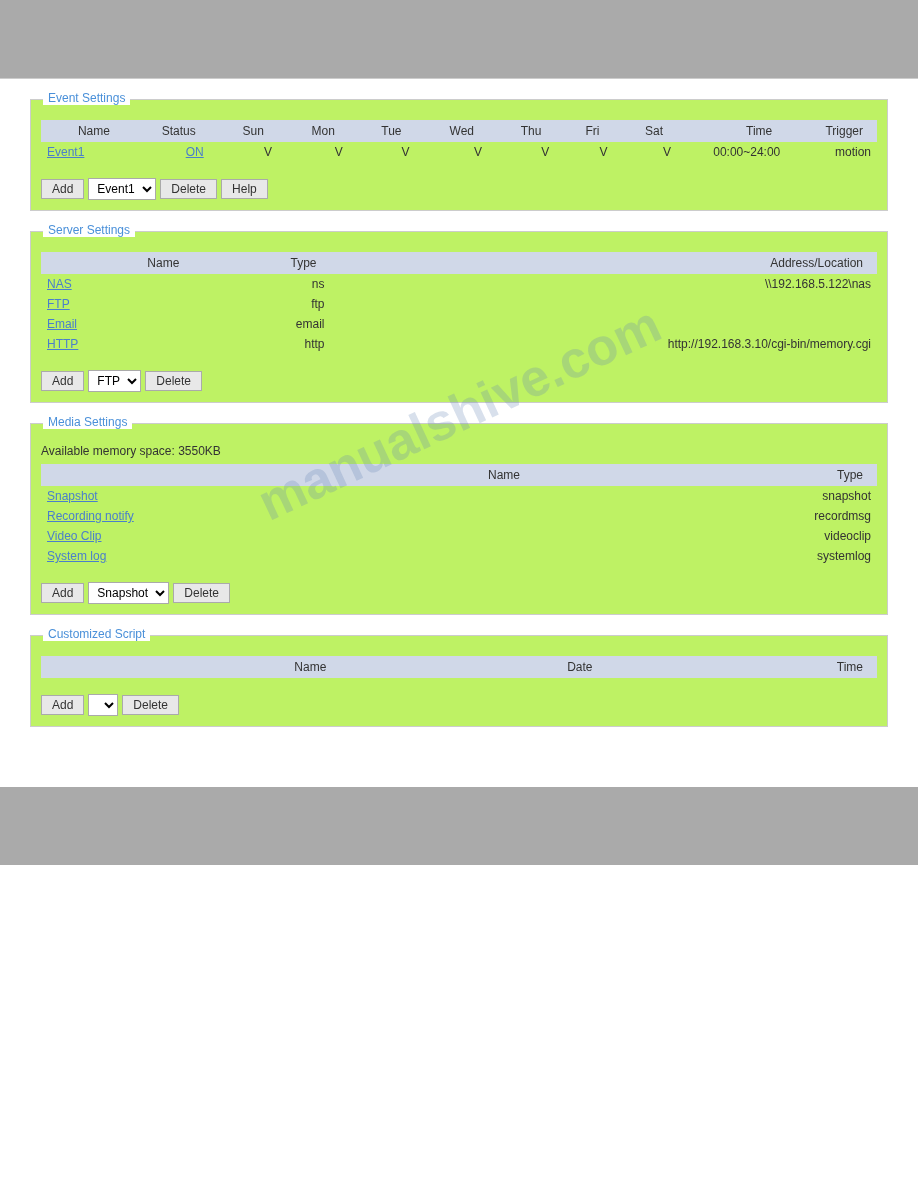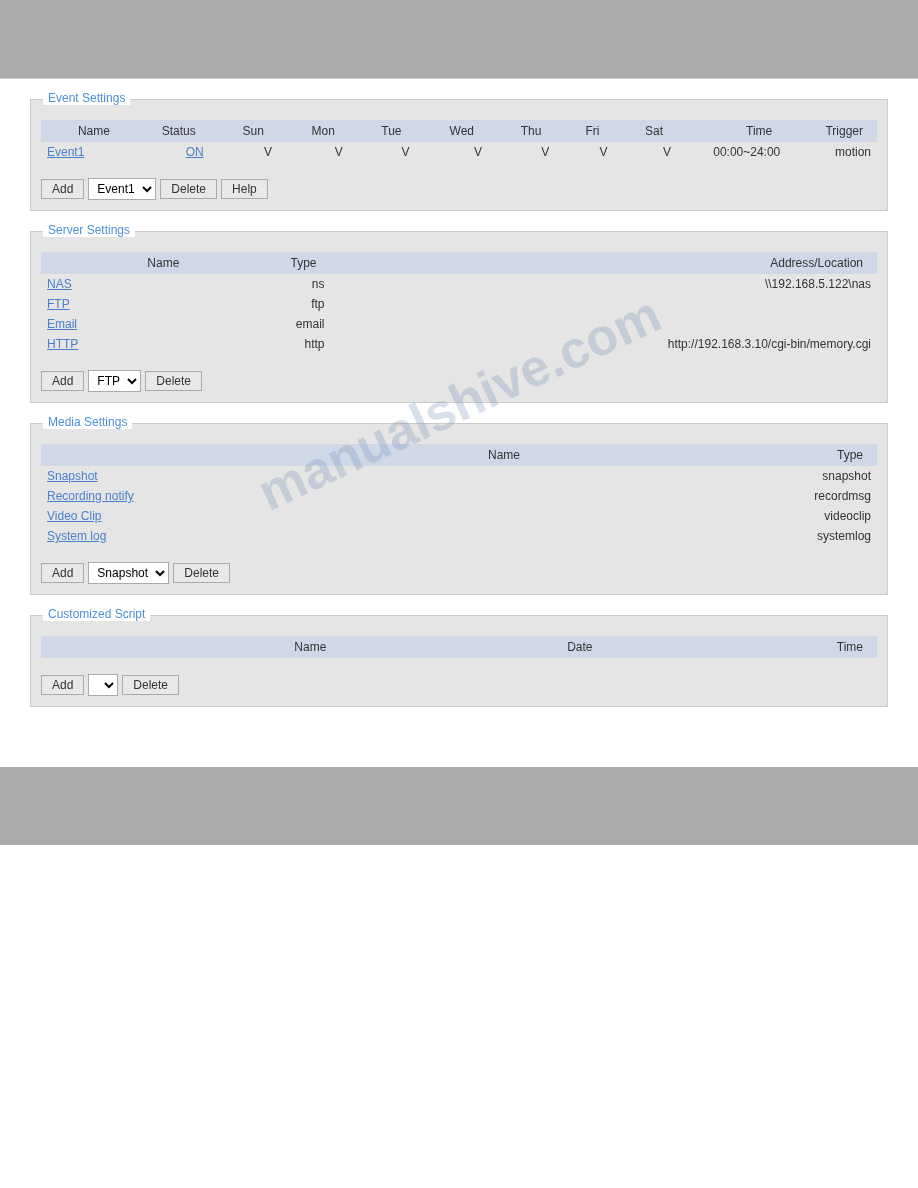--- a/index.html
+++ b/index.html
@@ -27,21 +27,21 @@
     .main-content {
       padding: 20px 30px;
       max-width: 918px;
       margin: 0 auto;
     }
     .section {
       border: 1px solid #cccccc;
       margin-bottom: 20px;
       position: relative;
       padding: 10px;
-      background: #e5e5e5;
+      background: #bef264;
     }
     .section-title {
       position: absolute;
       top: -9px;
       left: 12px;
       background: #fff;
       padding: 0 5px;
       color: #4a90d9;
       font-size: 12px;
       font-weight: normal;
@@ -229,20 +229,21 @@
             <option>FTP</option>
           </select>
           <button class="ctrl-btn">Delete</button>
         </div>
       </div>
     </div>
 
     <div class="section">
       <span class="section-title">Media Settings</span>
       <div class="section-content">
+        <p class="available-memory">Available memory space: 3550KB</p>
         <table>
           <thead>
             <tr>
               <th>Name</th>
               <th>Type</th>
             </tr>
           </thead>
           <tbody id="media-tbody">
           <tr>
       <td><a>Snapshot</a></td>

